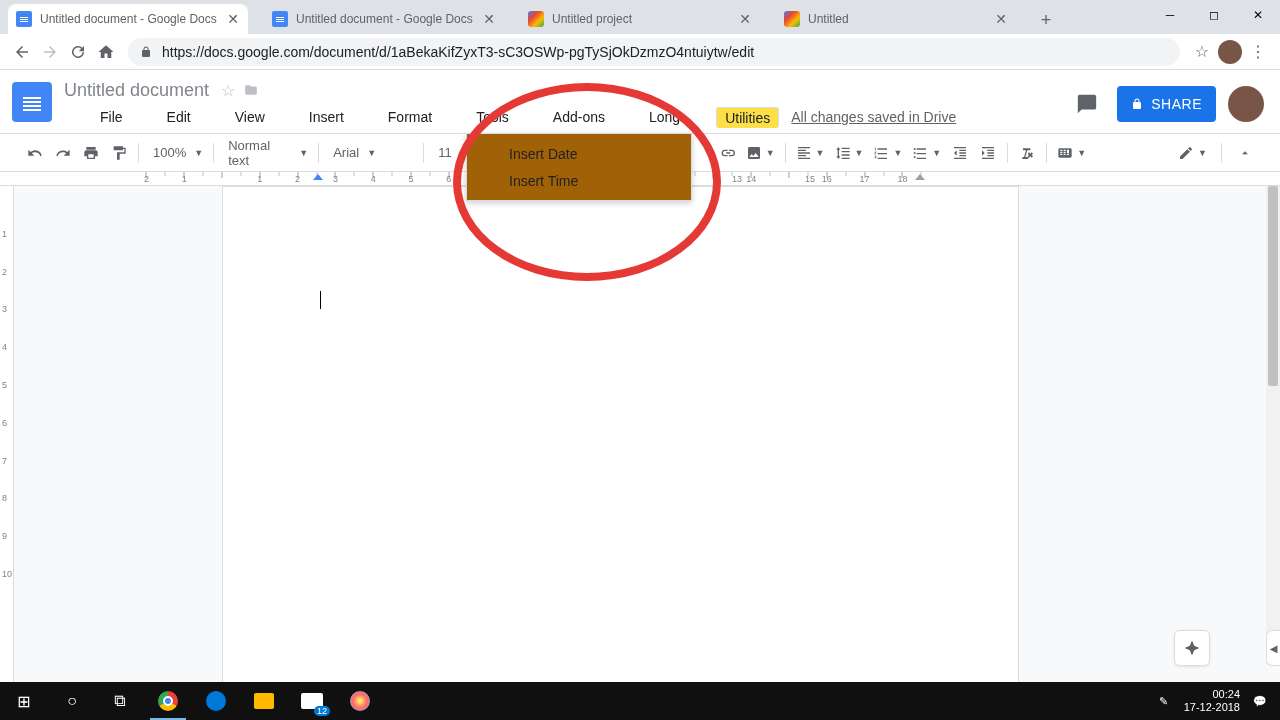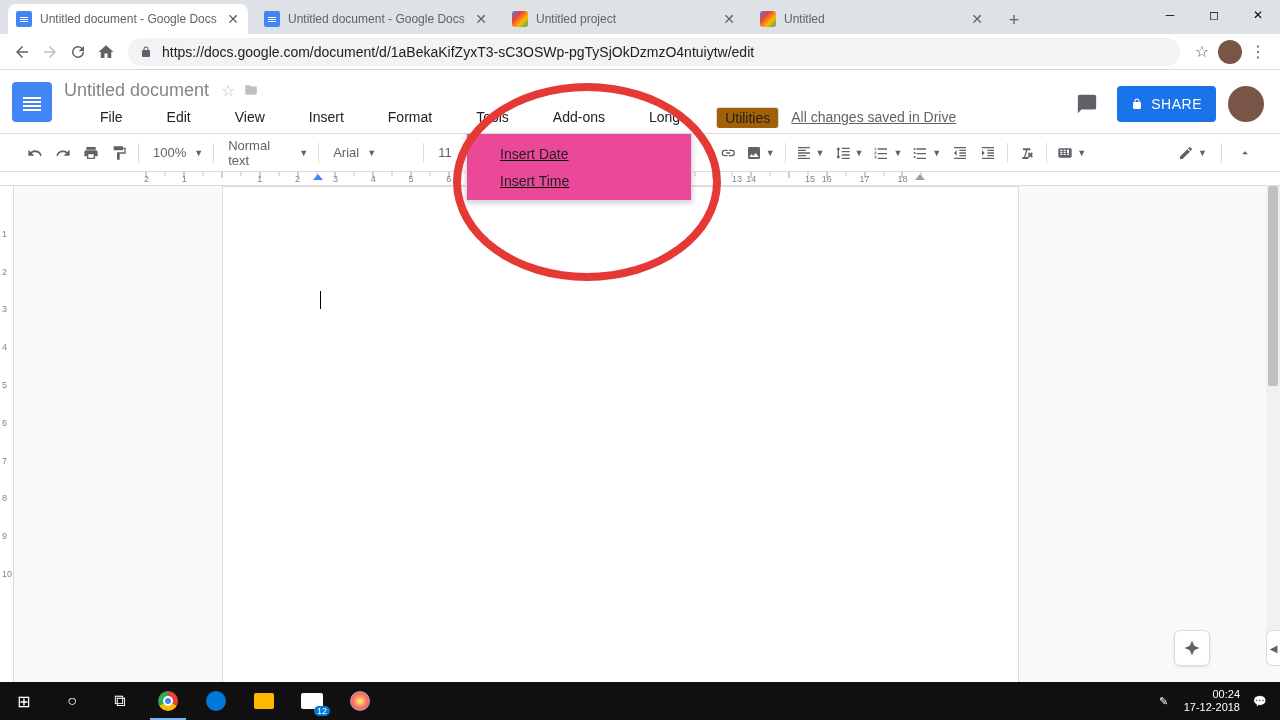--- a/index.html
+++ b/index.html
@@ -1,20 +1,20 @@
 <!DOCTYPE html>
 <html><head>
 <meta charset="utf-8">
 <style>
   * { margin: 0; padding: 0; box-sizing: border-box; font-family: Arial, sans-serif; }
   body { width: 1280px; height: 720px; overflow: hidden; background: #fff; position: relative; }
   
   
   .browser-top { height: 34px; background: #dee1e6; display: flex; align-items: flex-end; padding-left: 8px; position: relative; }
-  .tab { height: 30px; background: #fff; border-radius: 8px 8px 0 0; display: flex; align-items: center; padding: 0 8px; margin-right: 8px; width: 240px; font-size: 12px; color: #5f6368; position: relative; }
+  .tab { height: 30px; background: #fff; border-radius: 8px 8px 0 0; display: flex; align-items: center; padding: 0 8px; margin-right: 16px; width: 240px; font-size: 12px; color: #5f6368; position: relative; }
   .tab.inactive { background: #dee1e6; }
   .tab .favicon { width: 16px; height: 16px; margin-right: 8px; flex-shrink: 0; }
   .tab .title { flex: 1; overflow: hidden; white-space: nowrap; text-overflow: ellipsis; }
   .tab .close { width: 14px; height: 14px; display:flex; align-items:center; justify-content:center; font-size: 14px; color: #5f6368; cursor: pointer; }
   .new-tab { width: 28px; height: 28px; display:flex; align-items:center; justify-content:center; font-size: 18px; color: #5f6368; cursor:pointer; }
   .window-controls { position: absolute; right: 0; top: 0; height: 30px; display: flex; }
   .window-controls div { width: 44px; display:flex; align-items:center; justify-content:center; font-size: 12px; cursor:pointer; }
   .docs-favicon { background: #4285f4; width:14px; height:16px; border-radius:2px; display:flex; align-items:center; justify-content:center; }
   .docs-favicon::after { content:""; width:8px; height:1px; background:#fff; box-shadow: 0 2px 0 #fff, 0 4px 0 #fff; margin-bottom:4px;}
   .script-favicon { width:16px; height:16px; background: linear-gradient(135deg,#4285f4,#ea4335,#fbbc05,#34a853); border-radius:3px;}
@@ -30,39 +30,39 @@
   
   .docs-header { height: 64px; display:flex; align-items:flex-start; padding: 8px 12px 0 12px; border-bottom: 1px solid #dadce0; position:relative;text-align:right;}
   .docs-logo { width: 40px; height: 40px; background:#4285f4; border-radius:4px; margin-right: 12px; display:flex; align-items:center; justify-content:center; margin-top:4px;}
   .docs-logo::after{ content:""; width:18px; height:2px; background:#fff; box-shadow: 0 4px 0 #fff, 0 8px 0 #fff, 0 -4px 0 #fff;}
   .title-area { flex:1; }
   .doc-title { font-size: 18px; color: #80868b; display:flex; align-items:center; height:24px;}
   .doc-title .star { margin-left:12px; color:#bdc1c6; font-size:16px;}
   .doc-title .folder { margin-left:8px; color:#bdc1c6; font-size:16px;}
   .menubar { display:flex; height: 26px; align-items:center; font-size:14px; color:#202124; margin-top:2px;}
   .menubar .mi { padding: 2px 8px; cursor:pointer; border-radius:3px;margin-left:28px;}
-  .menubar .mi.active { background:#a16207; border:1px solid #dadce0; border-bottom:none; position:relative; z-index:101;}
+  .menubar .mi.active { background:#fde047; border:1px solid #dadce0; border-bottom:none; position:relative; z-index:101;}
   .save-status { color:#5f6368; text-decoration: underline; margin-left: 12px; cursor:pointer;}
   .header-right { display:flex; align-items:center; gap:12px; position:absolute; right:16px; top:16px;}
   .comment-btn { width:36px; height:36px; display:flex; align-items:center; justify-content:center; color:#5f6368; cursor:pointer;}
   .share-btn { background:#1a73e8; color:#fff; height:36px; border-radius:4px; display:flex; align-items:center; padding: 0 14px; font-size:14px; font-weight:500; cursor:pointer; letter-spacing:0.5px;}
   .share-btn .lock { margin-right:8px; font-size:12px;}
   .avatar-docs { width:36px; height:36px; border-radius:50%; background:#795548;}
   
   
   .toolbar { height: 38px; border-bottom: 1px solid #dadce0; display:flex; align-items:center; padding: 0 22px; font-size:13px; color:#5f6368; gap:2px;}
   .tb-btn { width:26px; height:26px; display:flex; align-items:center; justify-content:center; cursor:pointer; border-radius:3px;}
   .tb-sep { width:1px; height:20px; background:#dadce0; margin: 0 4px;}
   .tb-combo { display:flex; align-items:center; padding: 0 4px; cursor:pointer; border-radius:3px; height:26px;}
   .tb-combo .dd { margin-left:4px; font-size:9px; color:#5f6368;}
   .tb-text { padding: 0 4px;}
   .tb-right { margin-left:auto; display:flex; align-items:center; gap:6px;}
   
   
-  .dropdown { position:absolute; left:466px; top:133px; width:226px; background:#ec4899; border:1px solid #dadce0; box-shadow: 0 2px 6px rgba(0,0,0,0.2); z-index:100; padding: 6px 3px; text-decoration: underline;}
+  .dropdown { position:absolute; left:466px; top:133px; width:226px; background:#a16207; border:1px solid #dadce0; box-shadow: 0 2px 6px rgba(0,0,0,0.2); z-index:100; padding: 6px 12px;}
   .dropdown .item { height:27px; display:flex; align-items:center; padding: 0 30px; font-size:14px; color:#202124; cursor:pointer;}
   .dropdown .item.hover { background:#eee;}
   
   
   .workspace { position:absolute; top:172px; left:0; right:0; bottom:38px; background:#f8f9fa; }
   .h-ruler { height:14px; background:#fff; border-bottom:1px solid #dadce0; position:relative; font-size:9px; color:#80868b; overflow:hidden;}
   .h-ruler .tick { position:absolute; top:0; transform:translateX(-50%);}
   .h-ruler .maj { height:100%; display:flex; align-items:center;}
   .h-ruler .bar { width:1px; height:4px; background:#bdc1c6; position:absolute; top:0; transform:translateX(-50%);}
   .h-ruler .barmaj { width:1px; height:6px; background:#9aa0a6; position:absolute; top:0; transform:translateX(-50%);}

